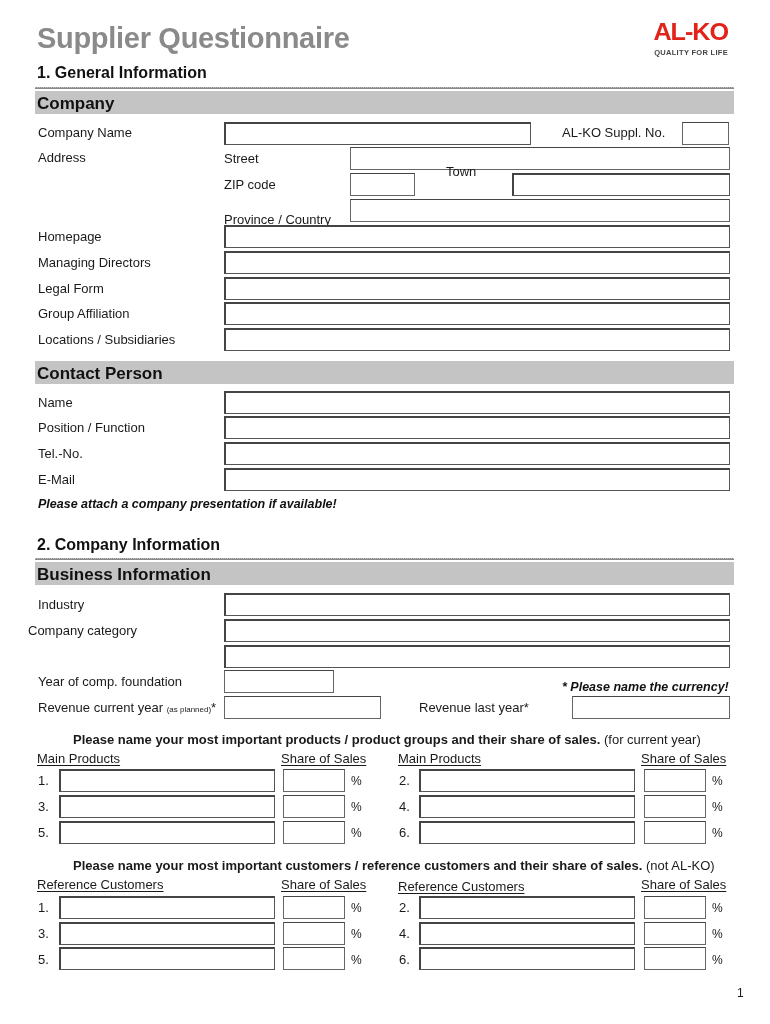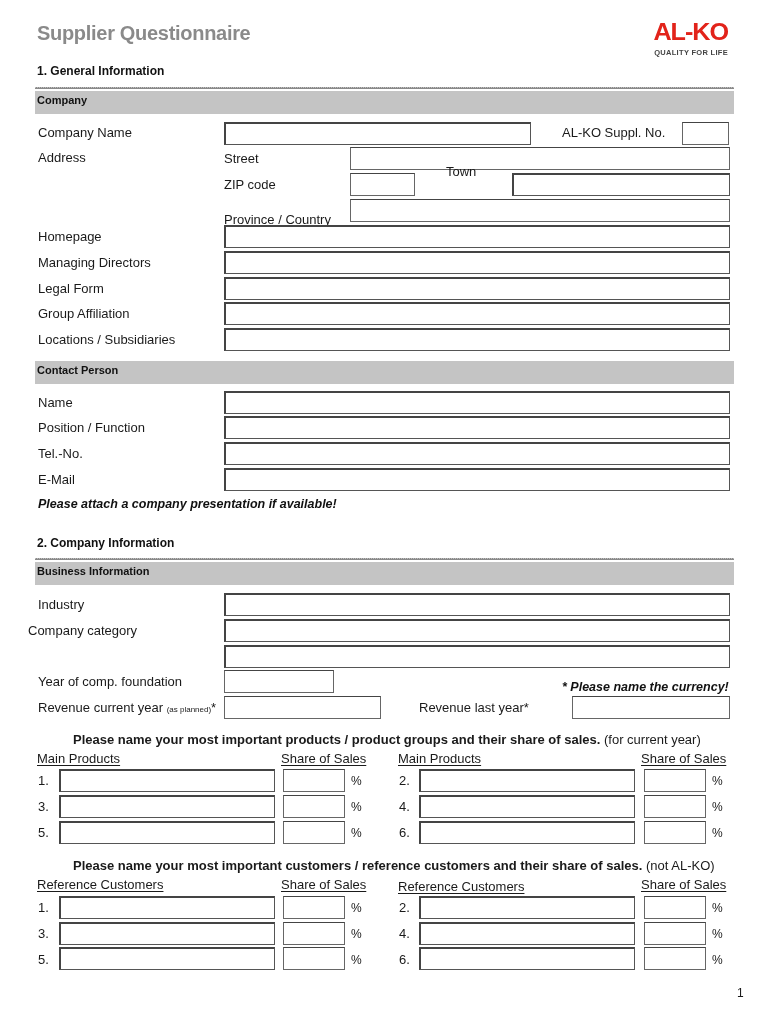--- a/index.html
+++ b/index.html
@@ -1,28 +1,28 @@
 <!DOCTYPE html>
 <html><head>
 <meta charset="utf-8">
 <style>
   * { box-sizing: border-box; margin: 0; padding: 0; }
   html, body { width: 770px; height: 1024px; background: #ffffff; overflow: hidden; }
   body { position: relative; font-family: "Liberation Sans", sans-serif; color: #1a1a1a; font-size: 13px; }
   .abs { position: absolute; }
-  .title { left: 37px; top: 22px; font-size: 20px; font-weight: bold; color: #8a8a8a; letter-spacing: -0.3px; }
+  .title { left: 37px; top: 22px; font-size: 29px; font-weight: bold; color: #8a8a8a; letter-spacing: -0.3px; }
   .logo { left: 626px; top: 20px; width: 102px; }
   .logo-mark { font-family: "Liberation Sans", sans-serif; font-weight: bold; font-size: 24px; color: #e2231a; letter-spacing: -1px; line-height: 24px; text-align: right; transform: scaleX(1.05); transform-origin: right; }
   .logo-tag { font-size: 7.5px; color: #444; font-weight: bold; letter-spacing: 0.3px; text-align: right; margin-top: 4px; }
-  .sec-title { left: 37px; font-size: 12px; font-weight: bold; color: #111; }
+  .sec-title { left: 37px; font-size: 16px; font-weight: bold; color: #111; }
   .sec-rule { left: 35px; width: 699px; height: 2px; background: #8a8a8a; border-top: 1px dotted #bdbdbd; }
   .band { left: 35px; width: 699px; height: 23px; background-color: #c4c4c4;
           background-image: radial-gradient(#b3b3b3 0.6px, transparent 0.7px);
           background-size: 4px 4px; }
-  .band span { position: absolute; left: 2px; top: 3px; font-size: 11px; font-weight: bold; color: #111; }
+  .band span { position: absolute; left: 2px; top: 3px; font-size: 17px; font-weight: bold; color: #111; }
   .lbl { font-size: 13px; color: #1a1a1a; white-space: nowrap; }
   .fld { border: 1px solid #555; border-top: 2px solid #444; border-left: 2px solid #444; background: #fff; height: 23px; }
   .fld.thin { border: 1px solid #666; border-top: 1.5px solid #444; }
   .note { font-size: 12.5px; font-weight: bold; font-style: italic; color: #111; white-space: nowrap; }
   .small { font-size: 8px; }
   .ul { text-decoration: underline; text-underline-offset: 2px; font-size: 13px; white-space: nowrap; }
   .pct { font-size: 12px; }
   .num { font-size: 13px; }
   .bold { font-weight: bold; margin-left: 36px; }
   .pagenum { left: 737px; top: 986px; font-size: 12px; }

